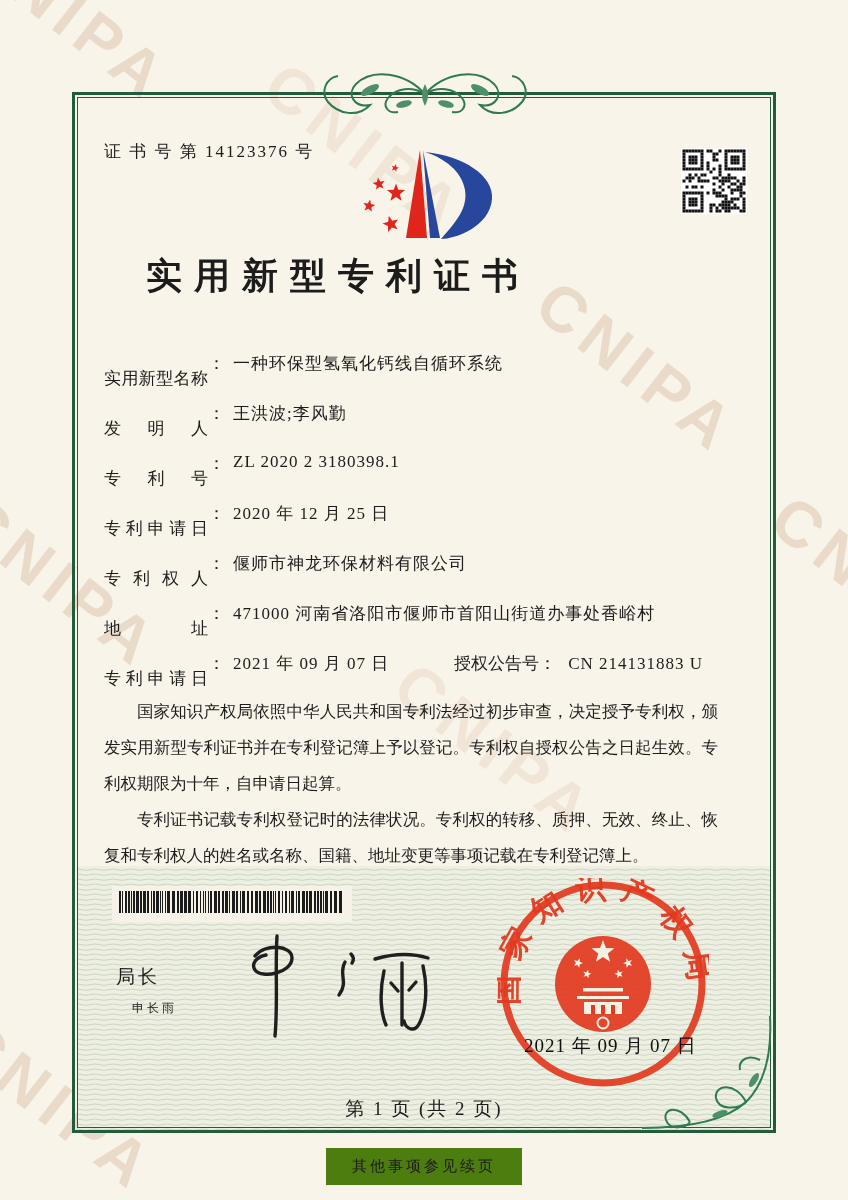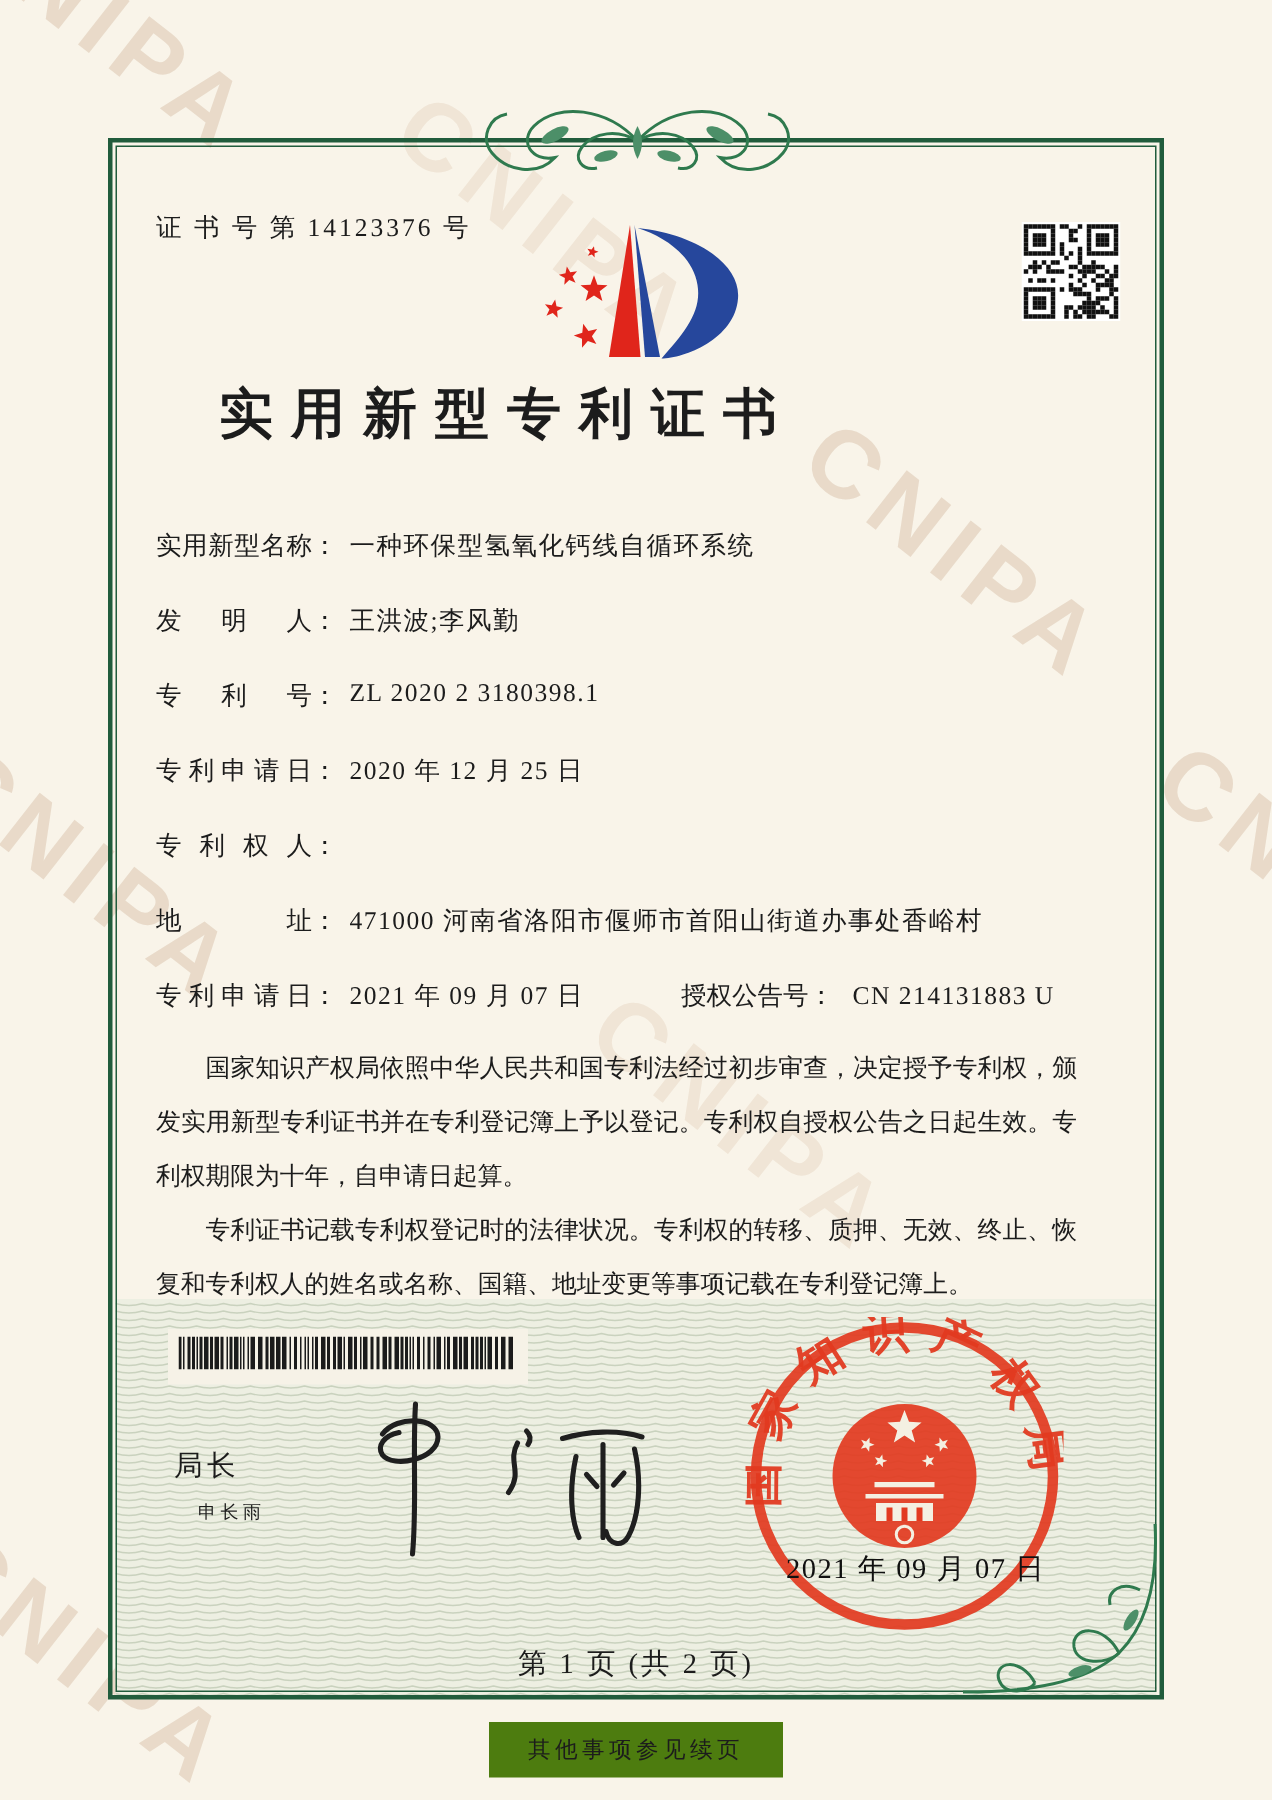--- a/index.html
+++ b/index.html
@@ -19,21 +19,21 @@
   .waveband{left:77px;top:866px;width:694px;height:264px;z-index:1;background:#edefe2;}
   
   .certno{left:104px;top:140px;font-size:17px;letter-spacing:2px;z-index:3;}
   .logo{left:352px;top:138px;z-index:3;}
   .qr{left:681px;top:148px;z-index:3;}
   .title{left:0;top:252px;width:676px;text-align:center;font-size:36px;font-weight:bold;
          letter-spacing:12px;z-index:3;}
   
   .fields{left:104px;top:352px;width:620px;z-index:3;font-size:17px;}
   .frow{height:50px;display:flex;align-items:flex-start;}
-  .flabel{display:inline-block;width:104px;text-align:justify;text-align-last:justify;}
+  .flabel{display:inline-block;width:104px;text-align:justify;text-align-last:justify;margin-top:15px;}
   .fcolon{display:inline-block;}
   .fvalue{display:inline-block;margin-left:8px;letter-spacing:1px;}
   .grantrow{display:flex;height:50px;}
   .grant-left{width:350px;display:flex;}
   .label-plain{display:inline-block;}
   
   .bodytext{left:104px;top:694px;width:614px;z-index:3;font-size:16.5px;line-height:36px;
             text-align:justify;}
   .bodytext p{margin:0;text-indent:2em;}
   
@@ -402,20 +402,21 @@
     <span class="fvalue">ZL 2020 2 3180398.1</span>
   </div>
   <div class="frow">
     <span class="flabel">专利申请日</span>
       <span class="fcolon">：</span>
     <span class="fvalue">2020 年 12 月 25 日</span>
   </div>
   <div class="frow">
     <span class="flabel">专利权人</span>
       <span class="fcolon">：</span>
+    <span class="fvalue">偃师市神龙环保材料有限公司</span>
   </div>
   <div class="frow">
     <span class="flabel">地址</span>
       <span class="fcolon">：</span>
     <span class="fvalue">471000 河南省洛阳市偃师市首阳山街道办事处香峪村</span>
   </div>
   <div class="grantrow">
     <div class="grant-left">
       <span class="flabel">专利申请日</span>
         <span class="fcolon">：</span>

